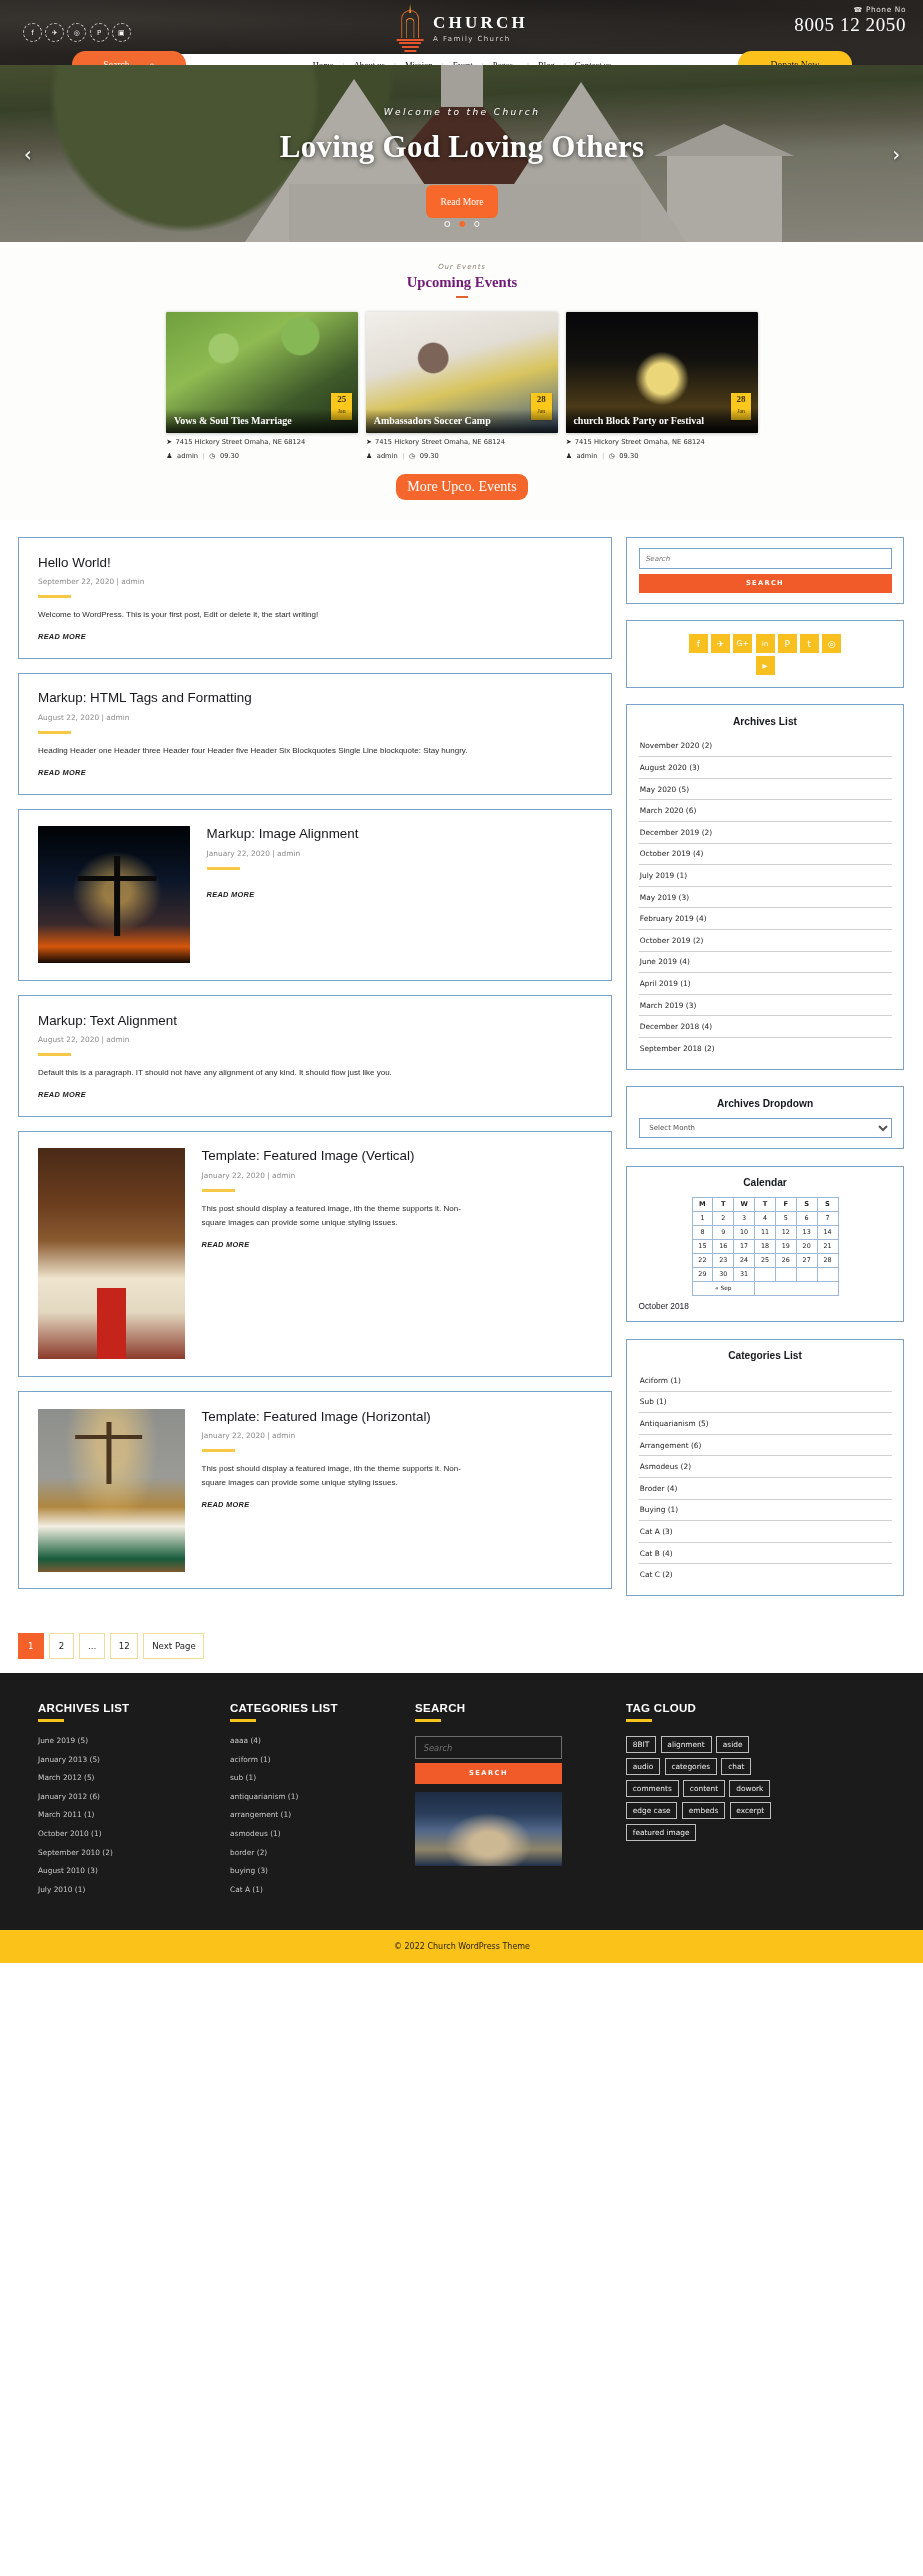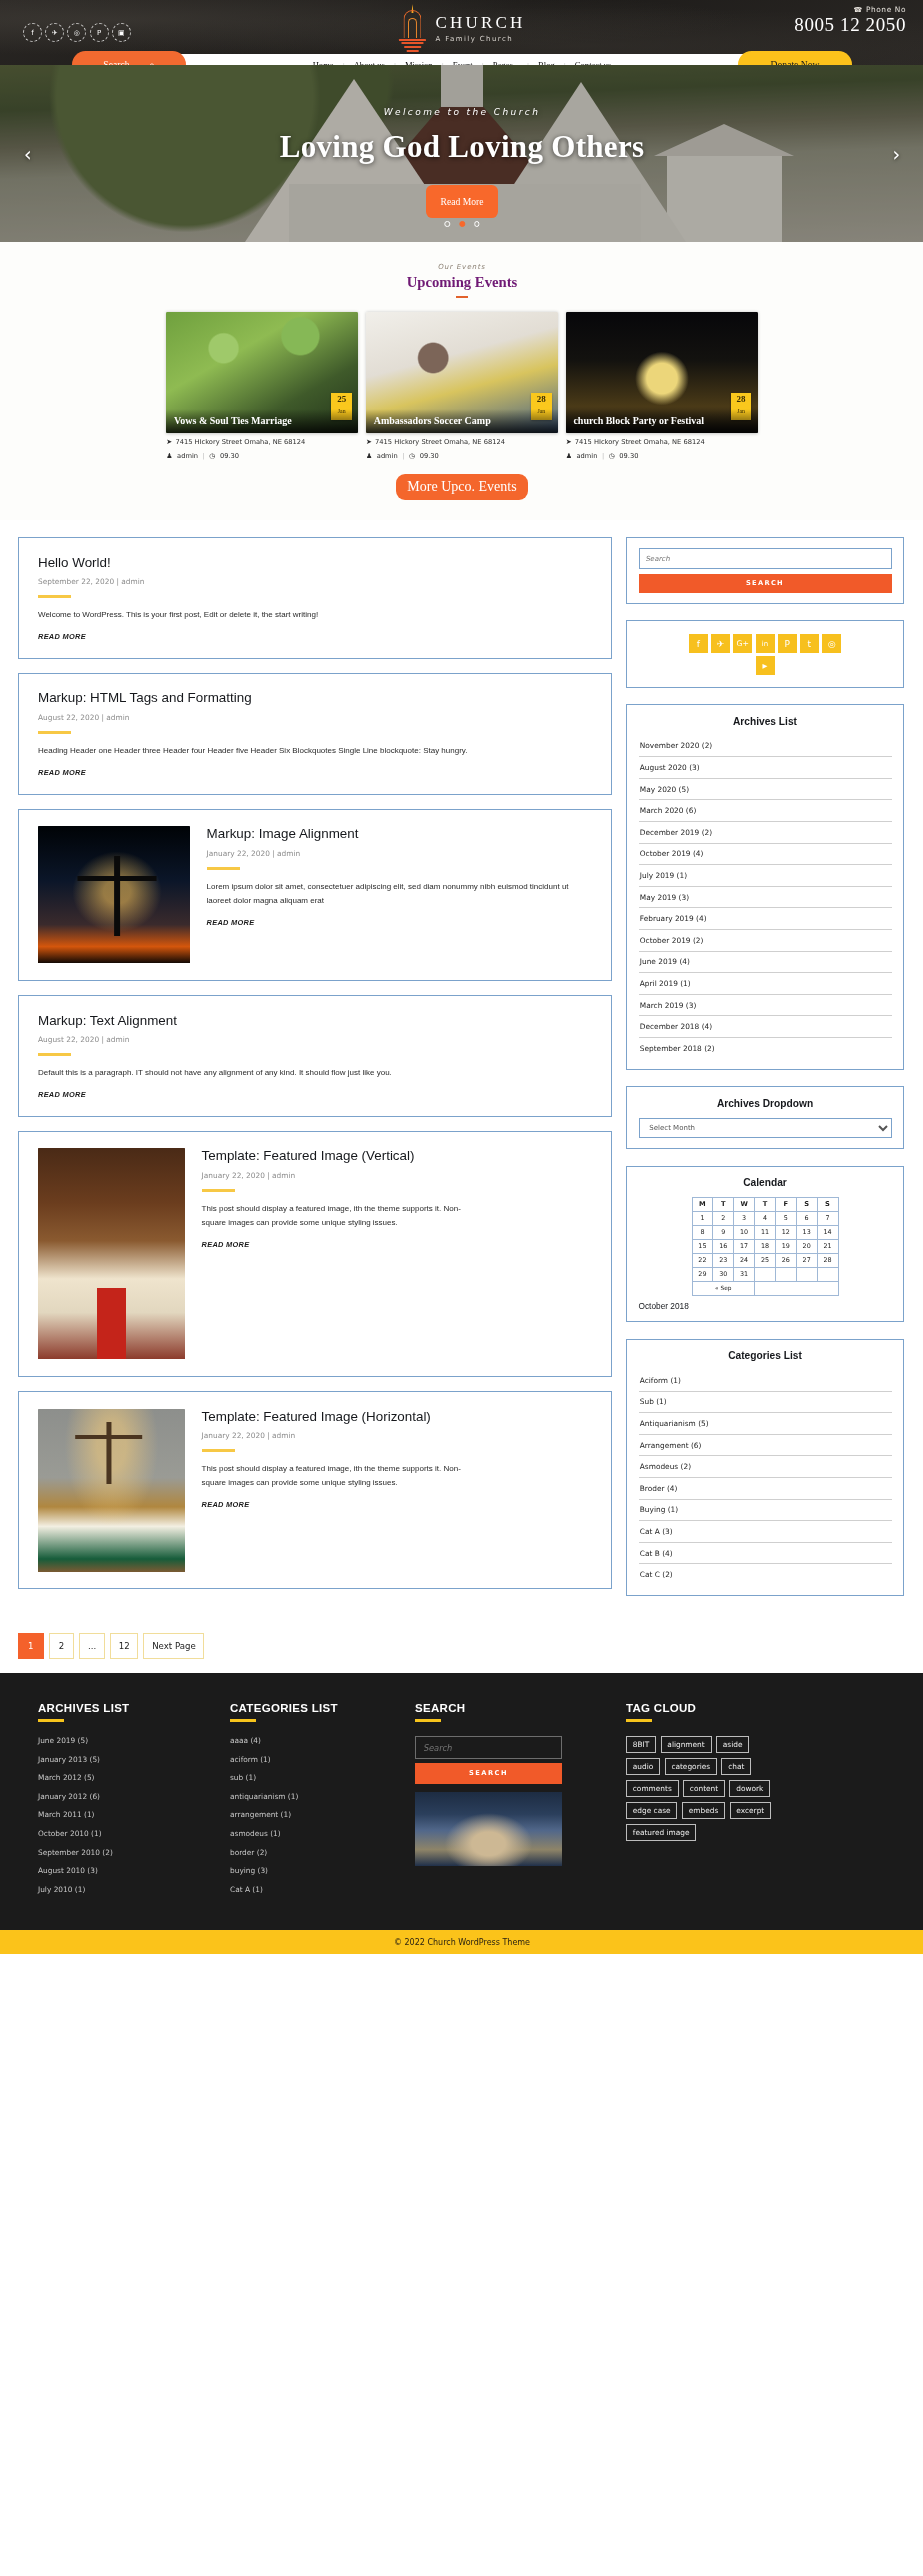--- a/index.html
+++ b/index.html
@@ -53,21 +53,21 @@
   .brand-logo .bar {
     position:absolute; left:50%; transform:translateX(-50%);
     height:1.9px; background:#e8552a; border-radius:0.6px;
   }
   .brand-logo .b1 { top:35px; width:27px; }
   .brand-logo .b2 { top:38px; width:22px; }
   .brand-logo .b3 { top:42px; width:16.6px; }
   .brand-logo .b4 { top:46px; width:11.5px; }
   .brand-text .bt-title {
     color:#fff; font-family:"Liberation Serif", serif; font-size:17px;
-    letter-spacing:3.2px; font-weight:400; line-height:1.1;
+    letter-spacing:3.2px; font-weight:700; line-height:1.1;
   }
   .brand-text .bt-sub {
     color:#d9d5cf; font-size:7px; letter-spacing:1.4px; margin-top:2.6px;
     font-family:"DejaVu Sans", sans-serif;
   }
   .phone-block { position:absolute; right:18px; top:5.1px; text-align:right; }
   .phone-label { color:#e7e3dd; font-size:7.4px; letter-spacing:0.6px;
     font-family:"DejaVu Sans", sans-serif; }
   .phone-label .ph-ico { display:inline-block; margin-right:3.2px; font-size:7px; }
   .phone-num {
@@ -407,21 +407,21 @@
     background:
       radial-gradient(ellipse at 50% 70%, #cdb894 0 16%, transparent 42%),
       linear-gradient(180deg, #1d2c42 0%, #2b3f5c 30%, #51678a 52%, #8e8468 78%, #20304a 100%);
   }
   .tagcloud { display:flex; flex-wrap:wrap; gap:4.5px; max-width:160px; }
   .tag {
     border:0.6px solid #bdbdbd; color:#efefef; padding:3.2px 5.8px;
     font-size:7.4px; cursor:pointer; font-family:"DejaVu Sans", sans-serif;
   }
   .copybar {
-    background:#fbc31a; height:24px; display:flex; align-items:center;
+    background:#fbc31a; height:33px; display:flex; align-items:center;
     justify-content:center; color:#2b2313; font-size:8px;
     font-family:"DejaVu Sans", sans-serif;
   }
 </style>
 </head>
 <body>
 
 <div class="topbar">
   <div class="social-top">
     <span class="ring">f</span>
@@ -600,21 +600,20 @@
       <a class="read-more" href="#">READ MORE</a>
     </article>
 
     <article class="post">
       <div class="post-flex">
         <div class="pthumb sq img-cross"></div>
         <div>
           <h2 class="post-title">Markup: Image Alignment</h2>
           <div class="post-meta">January 22, 2020 | admin</div>
           <div class="post-rule"></div>
-          <p class="post-body">Lorem ipsum dolor sit amet, consectetuer adipiscing elit, sed diam nonummy nibh euismod tincidunt ut laoreet dolor magna aliquam erat</p>
           <a class="read-more" href="#">READ MORE</a>
         </div>
       </div>
     </article>
 
     <article class="post">
       <h2 class="post-title">Markup: Text Alignment</h2>
       <div class="post-meta">August 22, 2020 | admin</div>
       <div class="post-rule"></div>
       <p class="post-body">Default this is a paragraph. IT should not have any alignment of any kind. It should flow just like you.</p>

